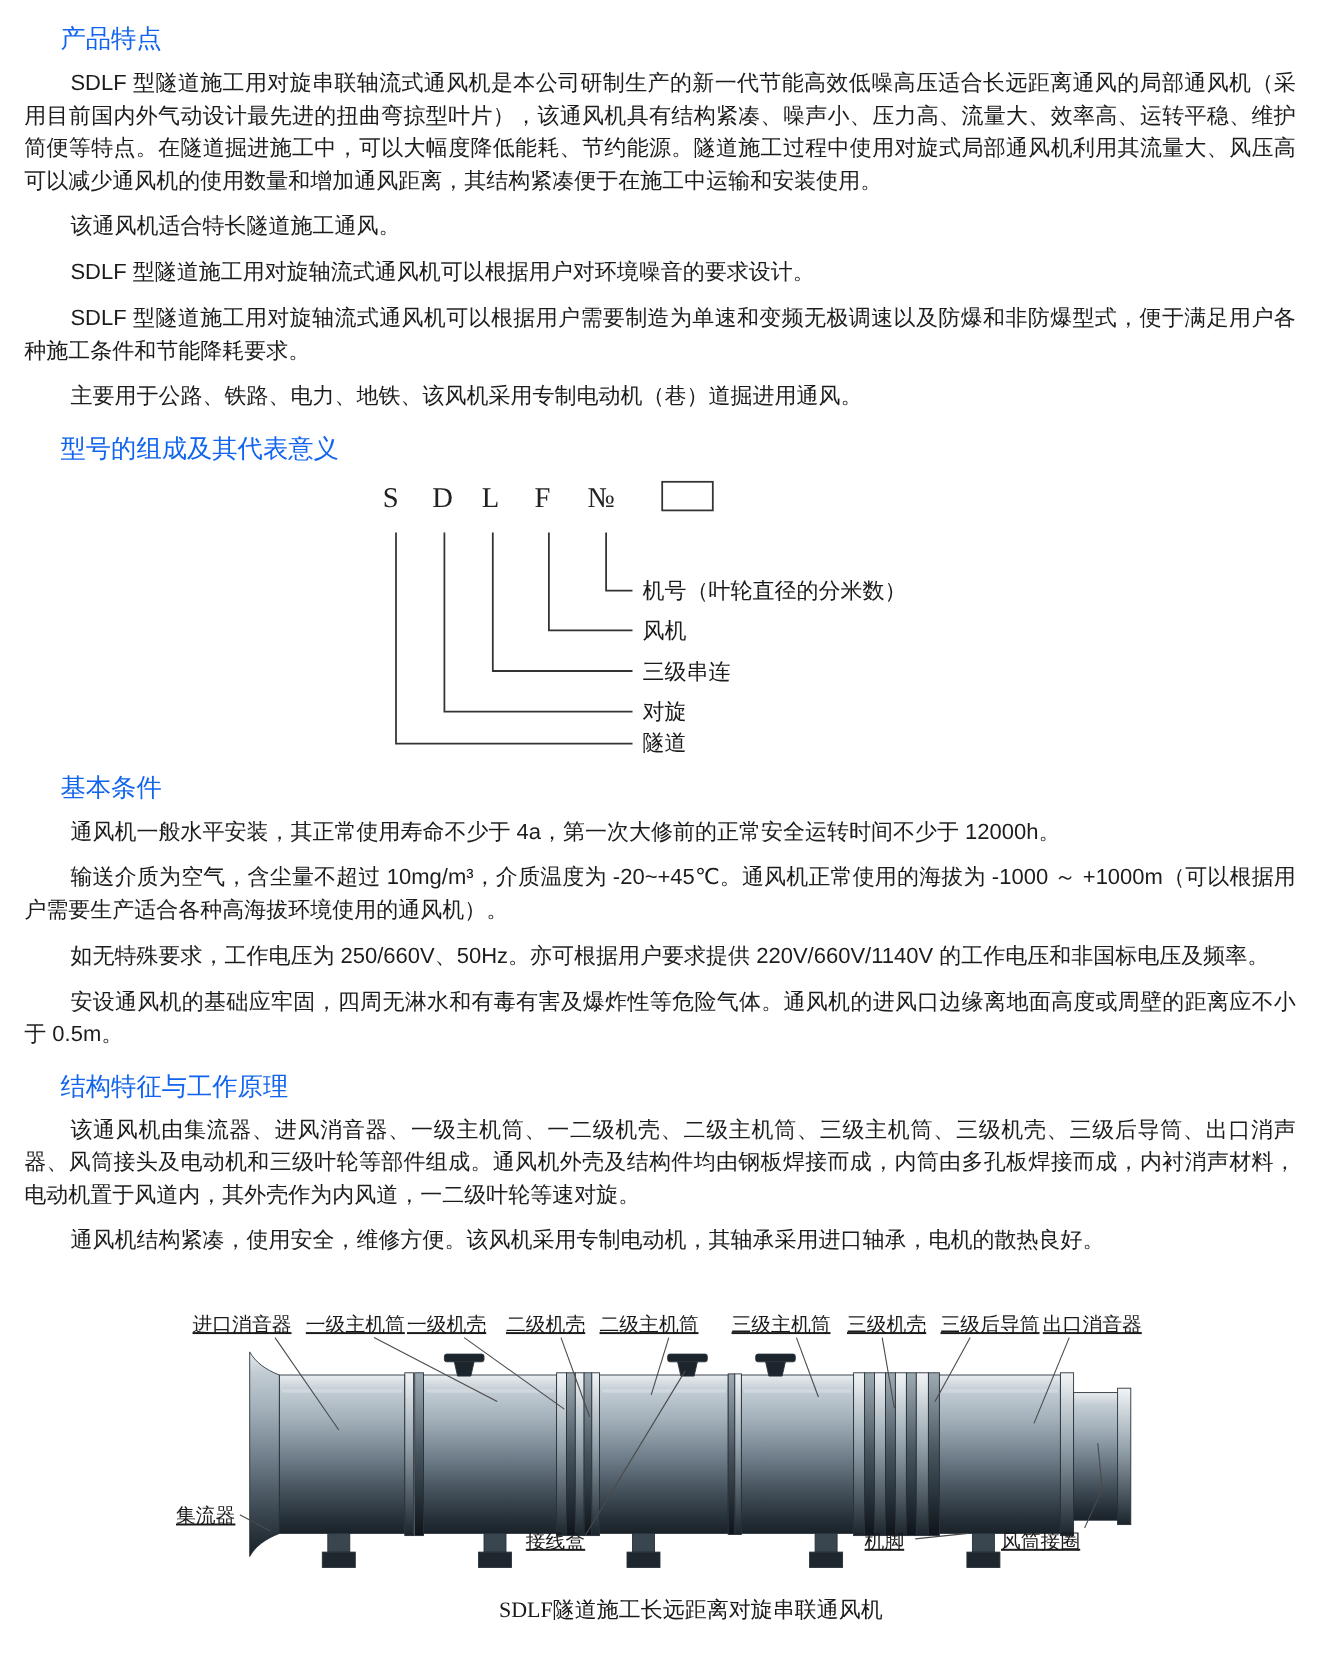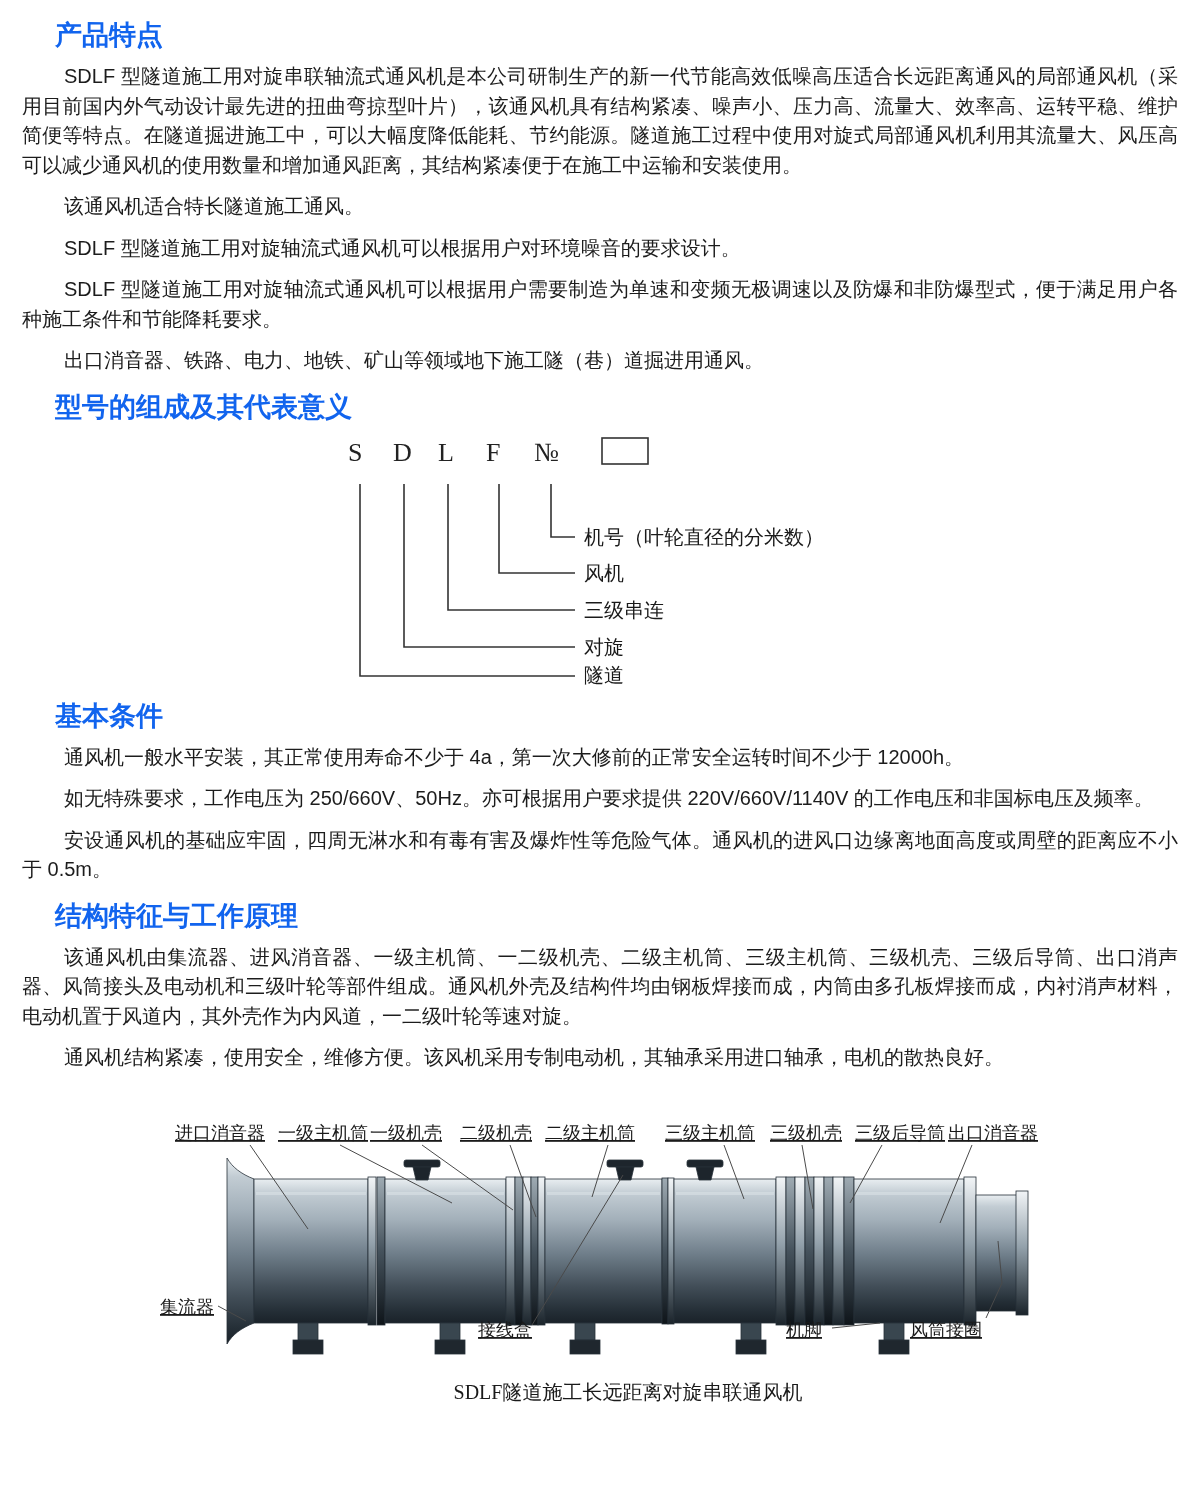--- a/index.html
+++ b/index.html
@@ -1,18 +1,18 @@
 <!DOCTYPE html>
 <html><head>
 <meta charset="utf-8">
 <style>
   html,body{margin:0;padding:0;background:#ffffff;}
   body{width:1200px;font-family:"Liberation Sans","DejaVu Sans",sans-serif;color:#1c1c1c;}
   .page{width:1200px;padding:4px 10px 30px 10px;box-sizing:border-box;}
-  h2{font-size:27px;line-height:30px;font-weight:bold;color:#1164ee;margin:16px 0 7px 45px;}
+  h2{font-size:23px;line-height:30px;font-weight:normal;color:#1164ee;margin:16px 0 7px 45px;}
   p{margin:12px;font-size:20px;line-height:29.5px;text-indent:2.1em;text-align:justify;}
   .model-svg{display:block;margin:2px 0 0 0;}
   .fan-figure{margin:34px 0 0 0;}
   .diagram-text{font-family:"Liberation Serif","DejaVu Serif",serif;fill:#1a1a1a;}
   .dlabel{text-decoration:underline;}
   .leader{stroke:#4a4a4a;stroke-width:1;fill:none;}
   .mline{stroke:#333;stroke-width:1.6;fill:none;}
   .code-letter{font-family:"Liberation Serif","DejaVu Serif",serif;font-size:26px;fill:#222;}
   .meaning{font-family:"Liberation Serif","DejaVu Serif",serif;font-size:20px;fill:#1a1a1a;}
 </style>
@@ -23,21 +23,21 @@
 
   <section>
     <h2>产品特点</h2>
     <p>SDLF 型隧道施工用对旋串联轴流式通风机是本公司研制生产的新一代节能高效低噪高压适合长远距离通风的局部通风机（采用目前国内外气动设计最先进的扭曲弯掠型叶片），该通风机具有结构紧凑、噪声小、压力高、流量大、效率高、运转平稳、维护简便等特点。在隧道掘进施工中，可以大幅度降低能耗、节约能源。隧道施工过程中使用对旋式局部通风机利用其流量大、风压高可以减少通风机的使用数量和增加通风距离，其结构紧凑便于在施工中运输和安装使用。</p>
     <p>该通风机适合特长隧道施工通风。</p>
     <p>SDLF 型隧道施工用对旋轴流式通风机可以根据用户对环境噪音的要求设计。</p>
     <p>SDLF 型隧道施工用对旋轴流式通风机可以根据用户需要制造为单速和变频无极调速以及防爆和非防爆型式，便于满足用户各种施工条件和节能降耗要求。</p>
   </section>
 
   <section>
-    <p>出口消音器、铁路、电力、地铁、矿山等领域地下施工隧（巷）道掘进用通风。</p>
+    <p>主要用于公路、铁路、电力、地铁、该风机采用专制电动机（巷）道掘进用通风。</p>
   </section>
 
   <section>
     <h2>型号的组成及其代表意义</h2>
 
     <svg class="model-svg" width="1180" height="256" viewBox="0 0 1180 256">
 
       <text class="code-letter" x="338" y="32">S</text>
       <text class="code-letter" x="383" y="32">D</text>
       <text class="code-letter" x="428" y="32">L</text>
@@ -55,20 +55,21 @@
       <text class="meaning" x="574" y="151">风机</text>
       <text class="meaning" x="574" y="188">三级串连</text>
       <text class="meaning" x="574" y="225">对旋</text>
       <text class="meaning" x="574" y="253">隧道</text>
     </svg>
   </section>
 
   <section>
     <h2>基本条件</h2>
     <p>通风机一般水平安装，其正常使用寿命不少于 4a，第一次大修前的正常安全运转时间不少于 12000h。</p>
+    <p>输送介质为空气，含尘量不超过 10mg/m³，介质温度为 -20~+45℃。通风机正常使用的海拔为 -1000 ～ +1000m（可以根据用户需要生产适合各种高海拔环境使用的通风机）。</p>
     <p>如无特殊要求，工作电压为 250/660V、50Hz。亦可根据用户要求提供 220V/660V/1140V 的工作电压和非国标电压及频率。</p>
     <p>安设通风机的基础应牢固，四周无淋水和有毒有害及爆炸性等危险气体。通风机的进风口边缘离地面高度或周壁的距离应不小于 0.5m。</p>
   </section>
 
   <section>
     <h2>结构特征与工作原理</h2>
     <p>该通风机由集流器、进风消音器、一级主机筒、一二级机壳、二级主机筒、三级主机筒、三级机壳、三级后导筒、出口消声器、风筒接头及电动机和三级叶轮等部件组成。通风机外壳及结构件均由钢板焊接而成，内筒由多孔板焊接而成，内衬消声材料，电动机置于风道内，其外壳作为内风道，一二级叶轮等速对旋。</p>
   </section>
 
   <section>

